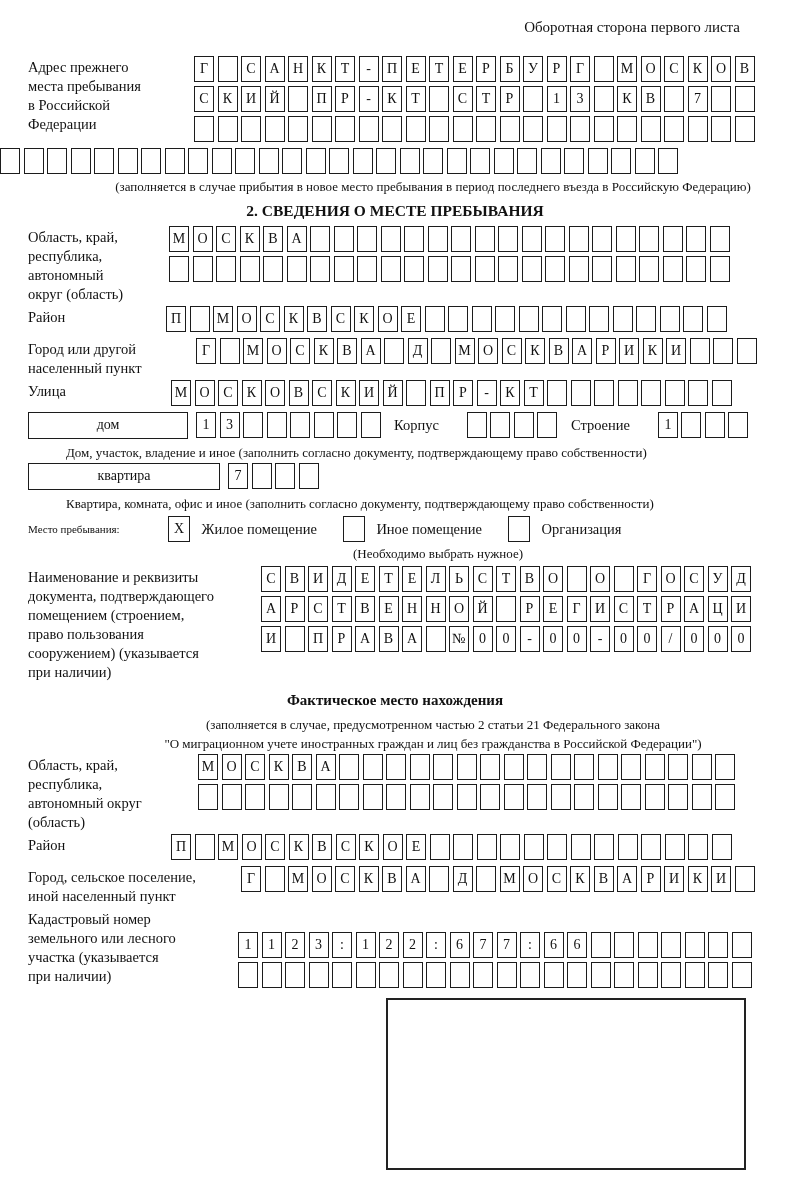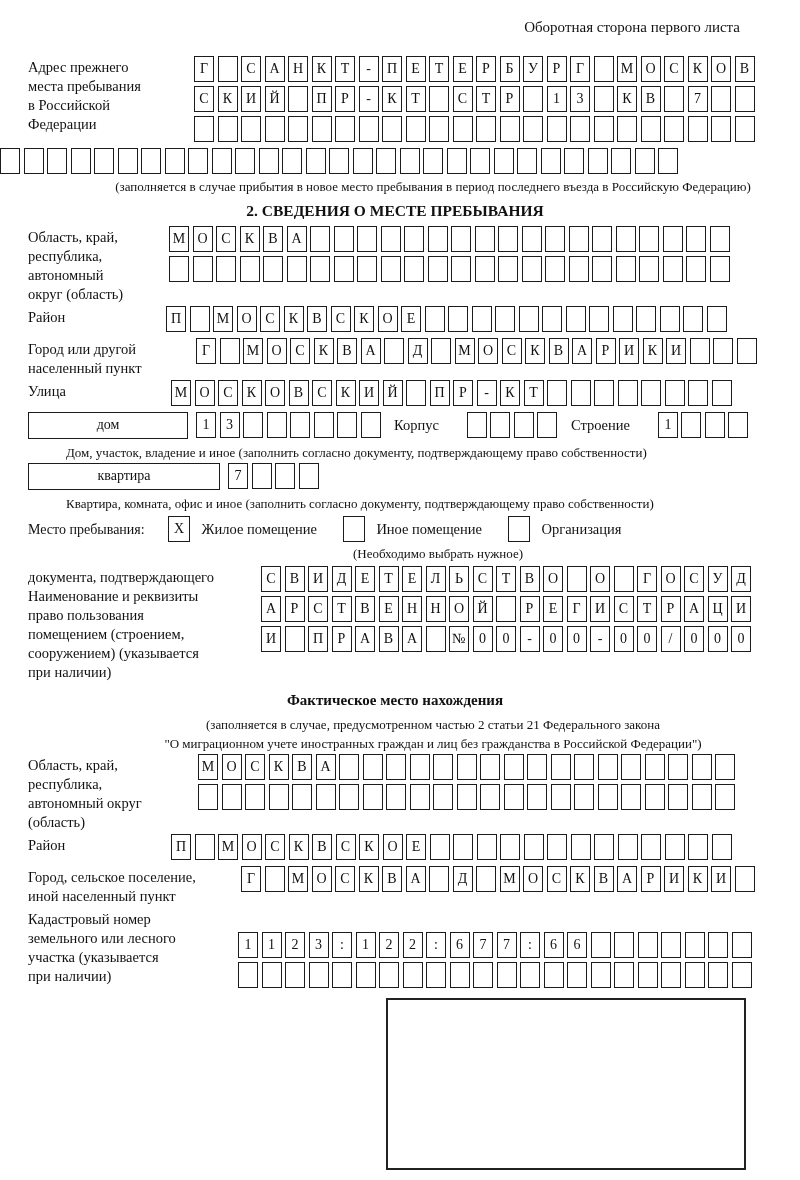--- a/index.html
+++ b/index.html
@@ -27,21 +27,21 @@
   .sub-title { width:734px; text-align:center; font-weight:bold; font-size:15px; line-height:20px; margin:8px 0 6px; }
   .block-prev { margin-top:20px; }
   .wide-box {
     box-sizing:border-box; height:27px; border:1.5px solid #1c1c1c;
     text-align:center; line-height:24px; font-size:14px; flex:none;
   }
   .bw160{width:160px} .bw192{width:192px}
   .ml8 { margin-left:8px; }
   .inline-label { font-size:14.5px; line-height:27px; padding:0 7px 0 10px; flex:none; }
   .stay-row { margin-top:4px; }
-  .stay-label { width:140px; font-size:14px; line-height:27px; flex:none; }
+  .stay-label { width:140px; font-size:11px; line-height:27px; flex:none; }
   .checkbox { width:20px; }
   .opt-label { font-size:14.5px; line-height:27px; margin:0 26px 0 8px; }
   .stay-note { margin-left:130px; width:560px; text-align:center; margin-bottom:4px; }
   .cad-rows { margin-top:24px; }
   .stamp-wrap { margin-left:358px; margin-top:6px; width:368px; }
   .stamp-box { width:356px; height:168px; border:2px solid #222; background:#fff; margin-bottom:6px; }
   .stamp-caption { width:368px; text-align:center; font-size:13.5px; line-height:18.5px; }
 </style>
 </head>
 <body>
@@ -121,24 +121,24 @@
     <span class="opt-label">Жилое помещение</span>
     <span class="cell checkbox"></span>
     <span class="opt-label">Иное помещение</span>
     <span class="cell checkbox"></span>
     <span class="opt-label">Организация</span>
   </div>
   <div class="note stay-note">(Необходимо выбрать нужное)</div>
 
   <div class="flex-row">
     <div class="label w212">
+        <div>Наименование и реквизиты</div>
         <div>документа, подтверждающего</div>
-        <div>Наименование и реквизиты</div>
+        <div>помещением (строением,</div>
         <div>право пользования</div>
-        <div>помещением (строением,</div>
         <div>сооружением) (указывается</div>
         <div>при наличии)</div>
       </div>
     <div>
       <div class="cells"><span class="cell">С</span><span class="cell">В</span><span class="cell">И</span><span class="cell">Д</span><span class="cell">Е</span><span class="cell">Т</span><span class="cell">Е</span><span class="cell">Л</span><span class="cell">Ь</span><span class="cell">С</span><span class="cell">Т</span><span class="cell">В</span><span class="cell">О</span><span class="cell"></span><span class="cell">О</span><span class="cell"></span><span class="cell">Г</span><span class="cell">О</span><span class="cell">С</span><span class="cell">У</span><span class="cell">Д</span></div>
       <div class="cells"><span class="cell">А</span><span class="cell">Р</span><span class="cell">С</span><span class="cell">Т</span><span class="cell">В</span><span class="cell">Е</span><span class="cell">Н</span><span class="cell">Н</span><span class="cell">О</span><span class="cell">Й</span><span class="cell"></span><span class="cell">Р</span><span class="cell">Е</span><span class="cell">Г</span><span class="cell">И</span><span class="cell">С</span><span class="cell">Т</span><span class="cell">Р</span><span class="cell">А</span><span class="cell">Ц</span><span class="cell">И</span></div>
       <div class="cells"><span class="cell">И</span><span class="cell"></span><span class="cell">П</span><span class="cell">Р</span><span class="cell">А</span><span class="cell">В</span><span class="cell">А</span><span class="cell"></span><span class="cell">№</span><span class="cell">0</span><span class="cell">0</span><span class="cell">-</span><span class="cell">0</span><span class="cell">0</span><span class="cell">-</span><span class="cell">0</span><span class="cell">0</span><span class="cell">/</span><span class="cell">0</span><span class="cell">0</span><span class="cell">0</span></div>
     </div>
   </div>
 

